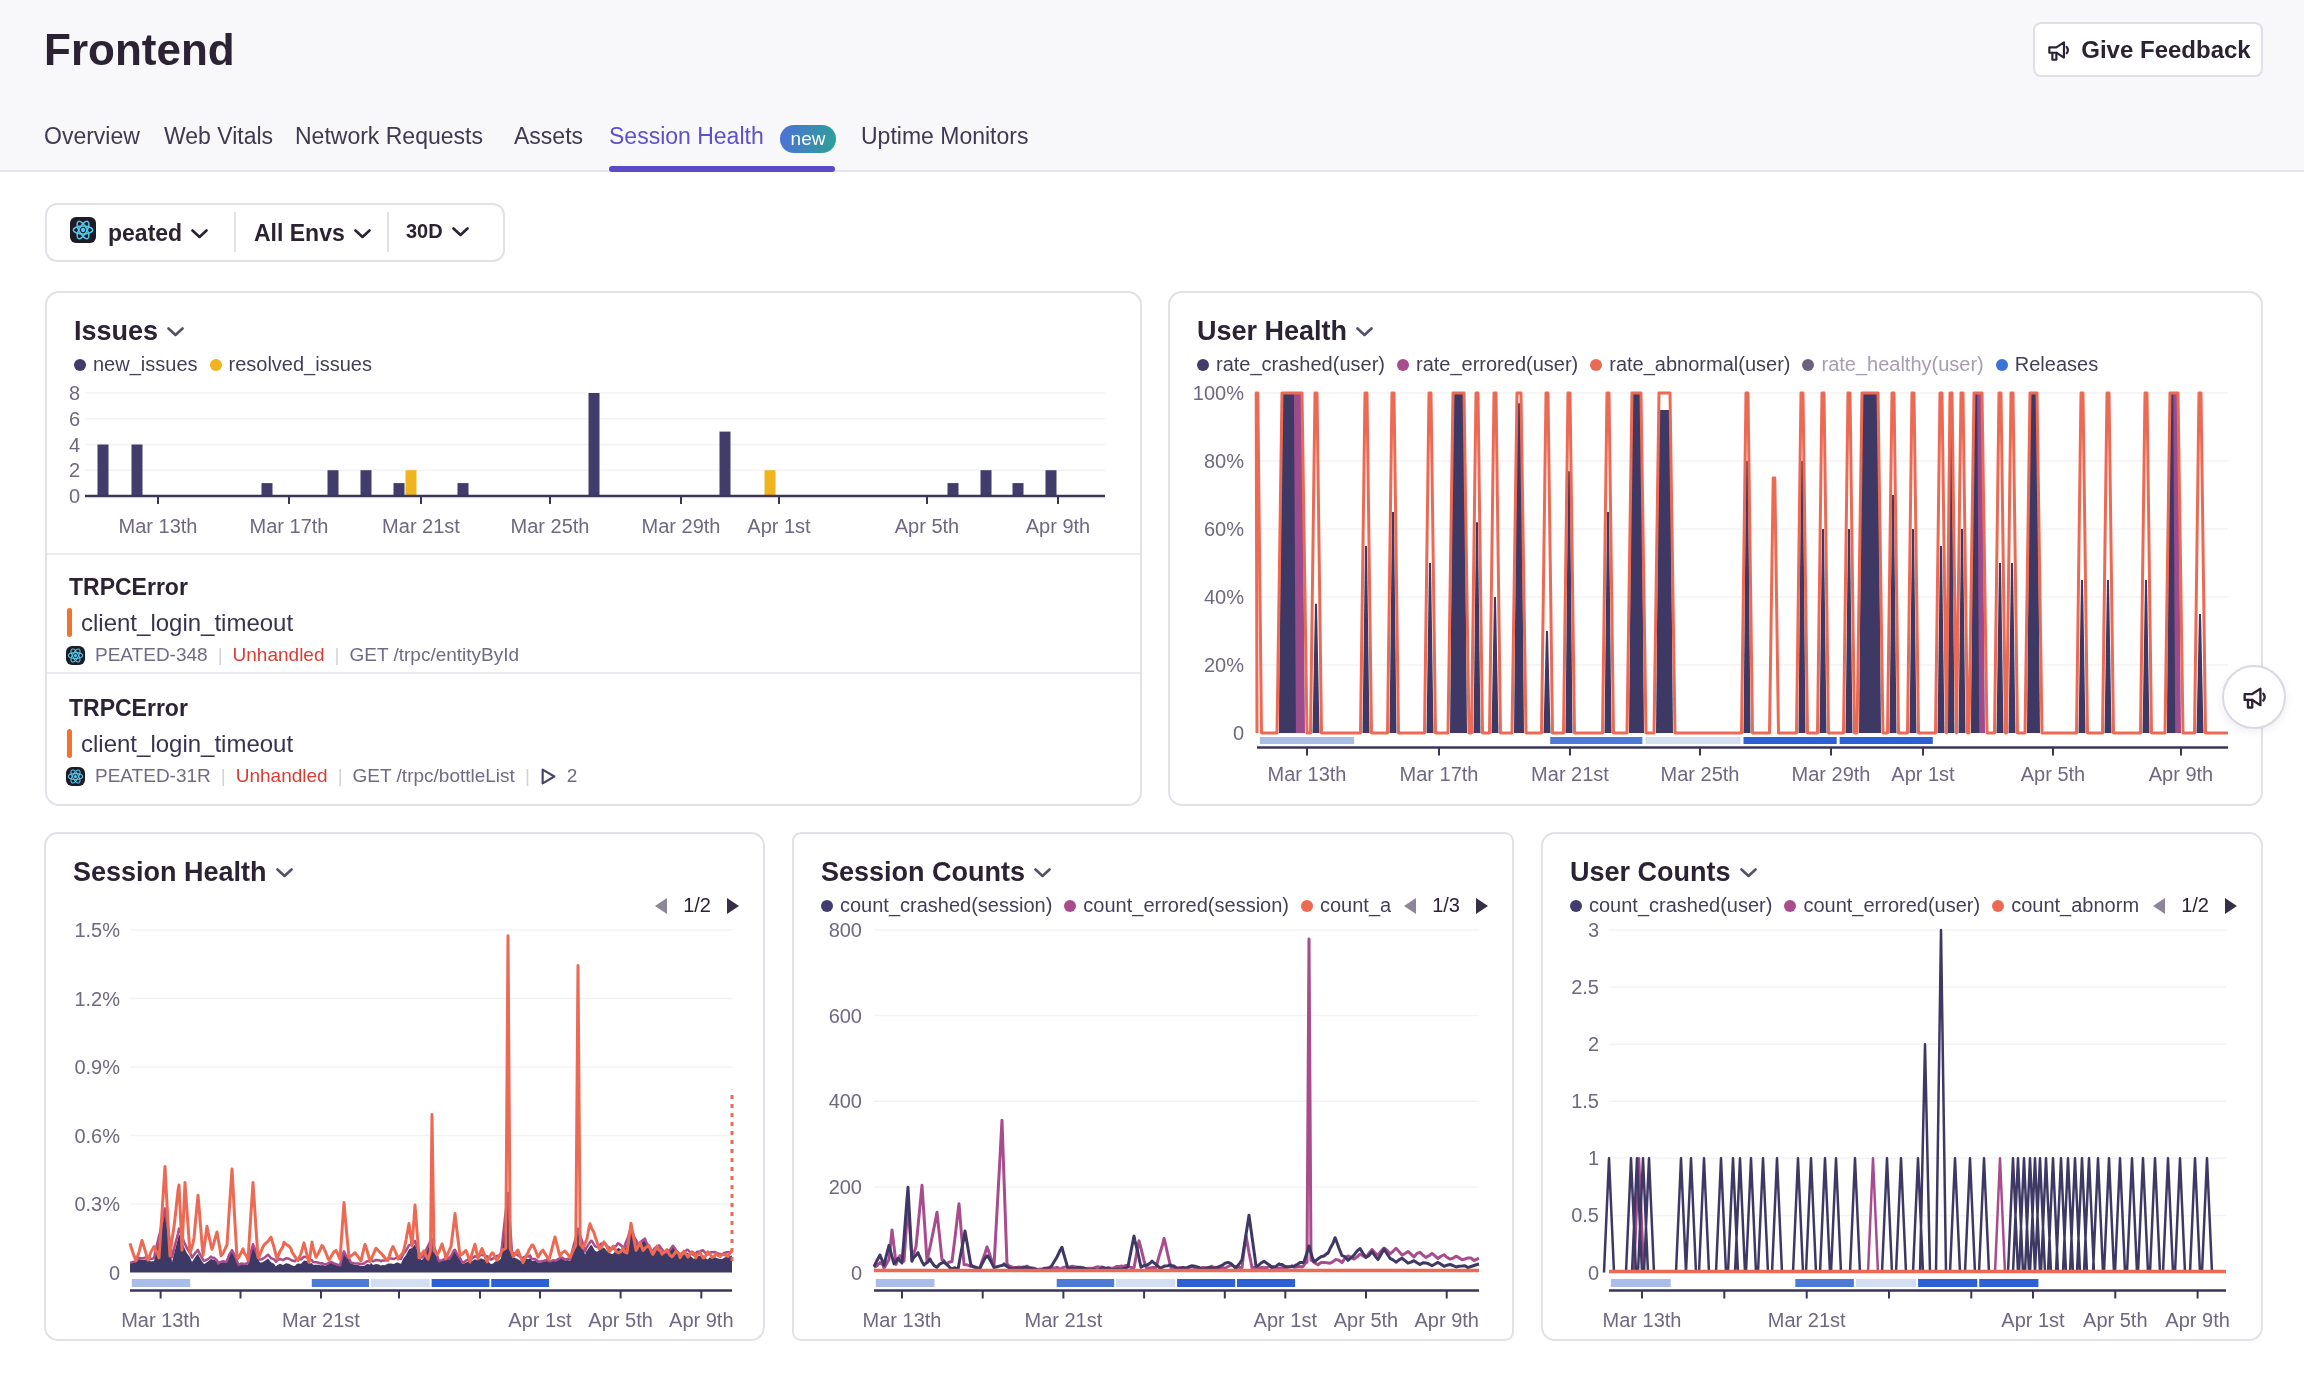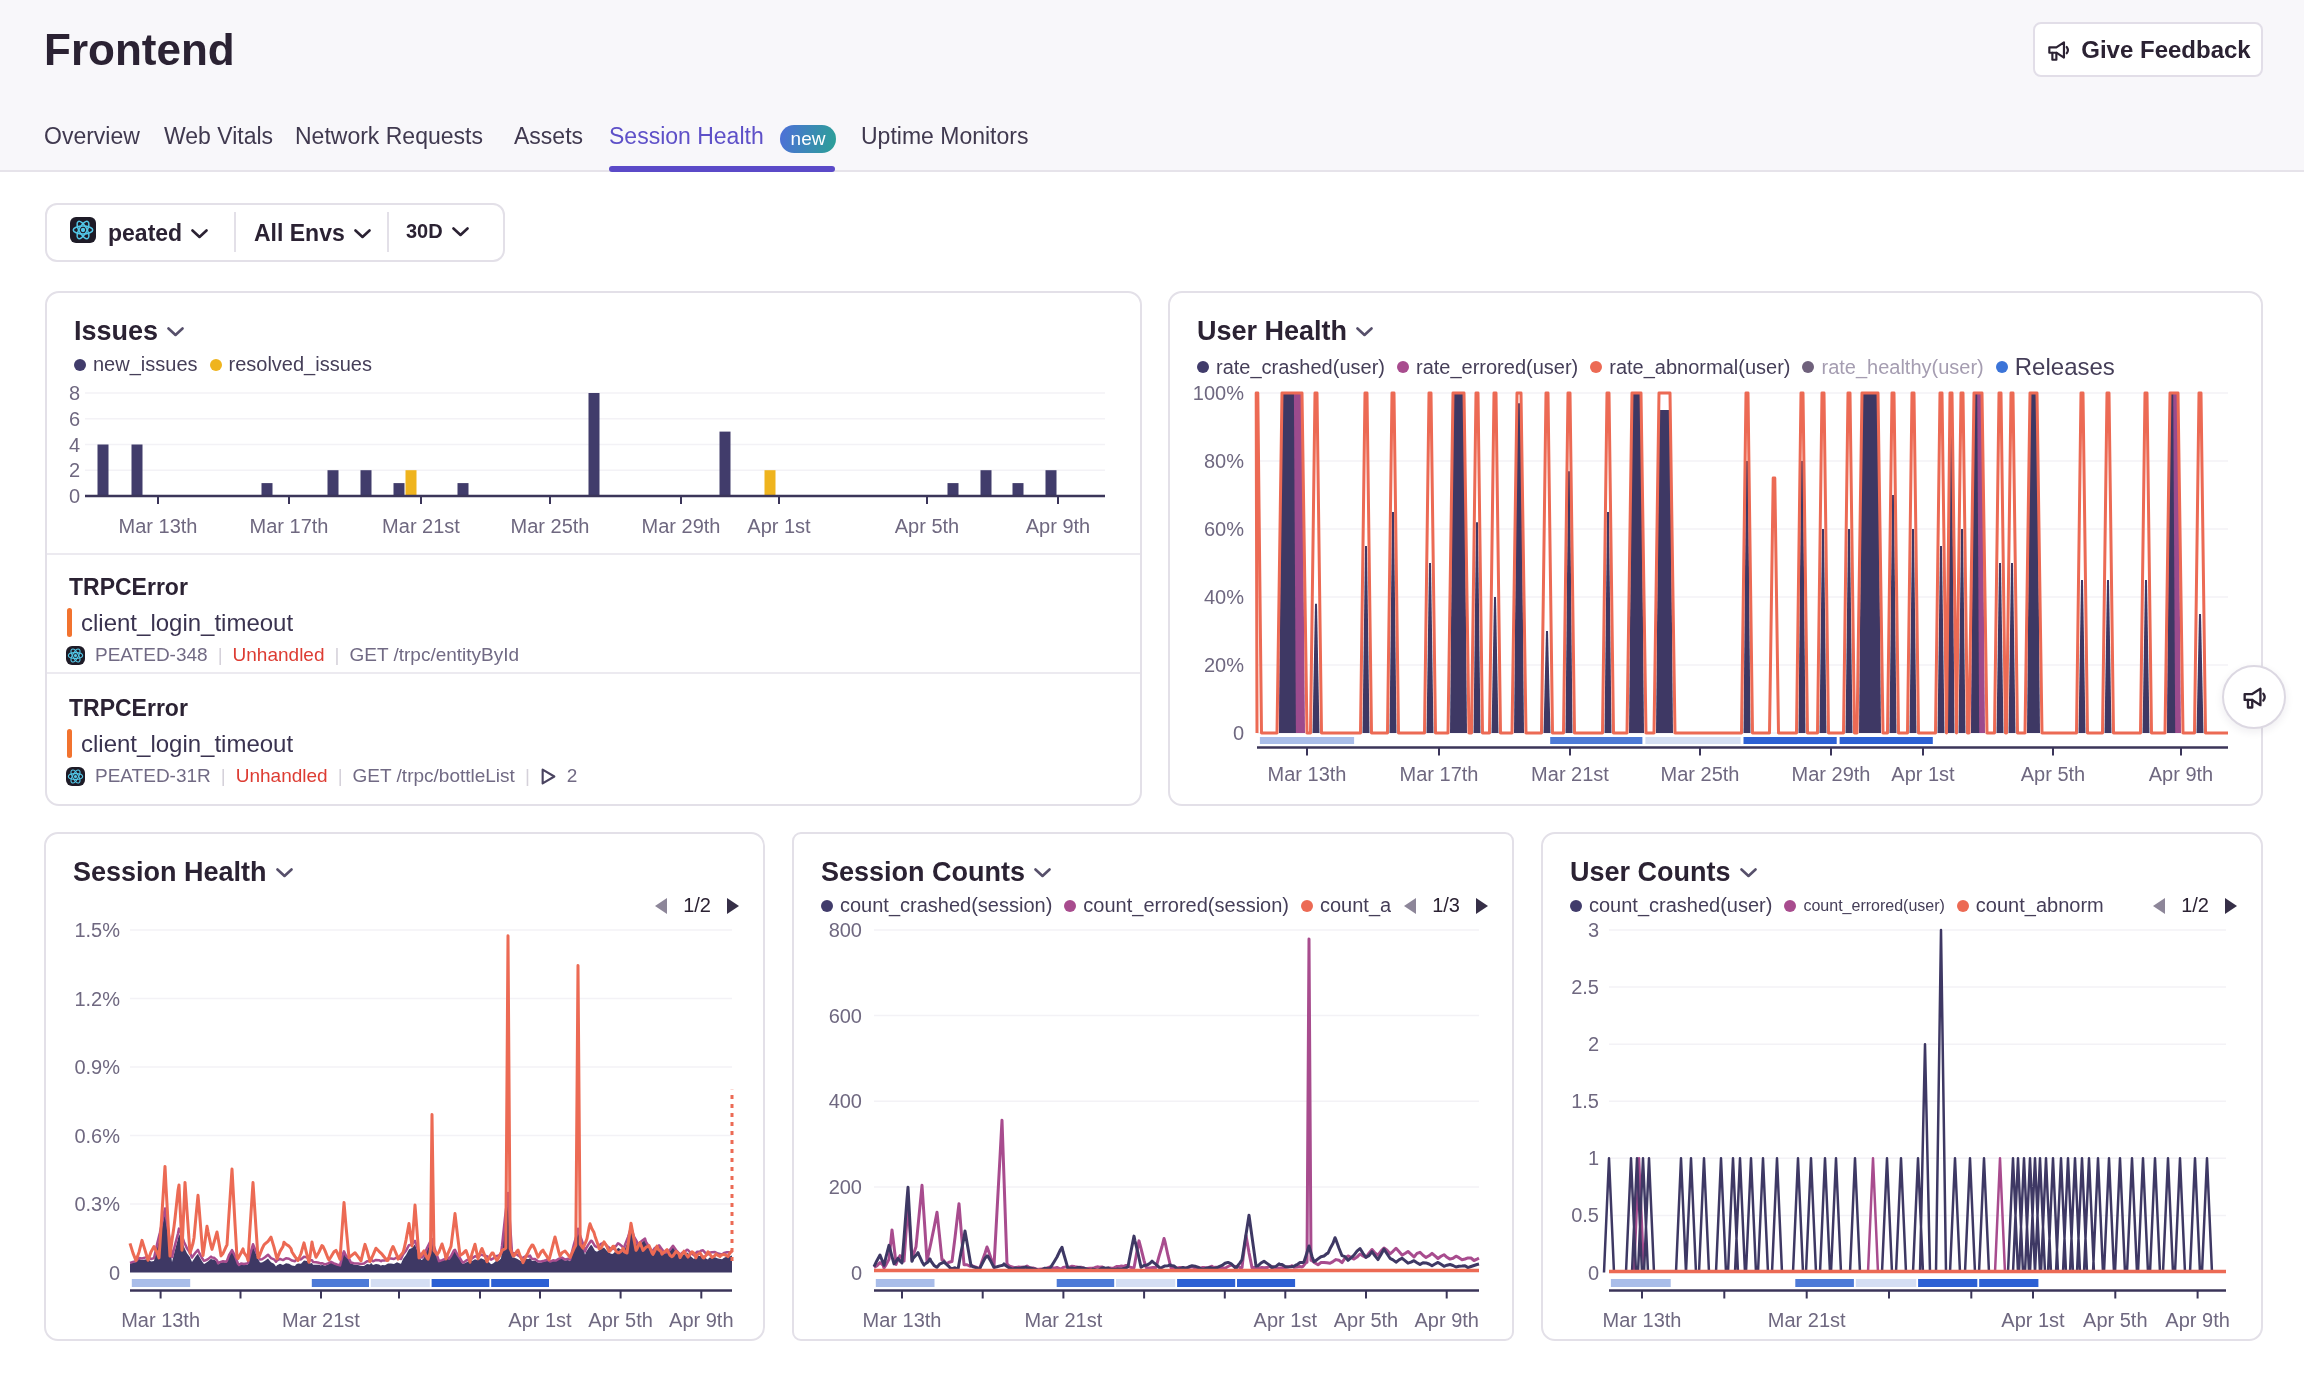--- a/index.html
+++ b/index.html
@@ -156,21 +156,21 @@
         <div style="display:flex;align-items:center;margin-right:12px;">
           <span style="width:12px;height:12px;border-radius:50%;background:#ec6a54;margin-right:7px;flex:none;"></span>
           <span style="font-size:20px;color:#453e58;white-space:nowrap;">rate_abnormal(user)</span>
         </div>
         <div style="display:flex;align-items:center;margin-right:12px;">
           <span style="width:12px;height:12px;border-radius:50%;background:#6f617c;margin-right:7px;flex:none;"></span>
           <span style="font-size:20px;color:#a59db1;white-space:nowrap;">rate_healthy(user)</span>
         </div>
         <div style="display:flex;align-items:center;margin-right:12px;">
           <span style="width:12px;height:12px;border-radius:50%;background:#3b74d8;margin-right:7px;flex:none;"></span>
-          <span style="font-size:24px;color:#453e58;white-space:nowrap;">Releases</span>
+          <span style="font-size:20px;color:#453e58;white-space:nowrap;">Releases</span>
         </div>
       </div>
       <div style="position:absolute;left:0;top:0;"><svg width="1095" height="515" viewBox="0 0 1095 515">
           <line x1="87" y1="440.0" x2="1058" y2="440.0" stroke="#f3f2f6" stroke-width="1.5"></line>
           <line x1="87" y1="372.0" x2="1058" y2="372.0" stroke="#f3f2f6" stroke-width="1.5"></line>
           <line x1="87" y1="304.0" x2="1058" y2="304.0" stroke="#f3f2f6" stroke-width="1.5"></line>
           <line x1="87" y1="236.0" x2="1058" y2="236.0" stroke="#f3f2f6" stroke-width="1.5"></line>
           <line x1="87" y1="168.0" x2="1058" y2="168.0" stroke="#f3f2f6" stroke-width="1.5"></line>
           <line x1="87" y1="100.0" x2="1058" y2="100.0" stroke="#f3f2f6" stroke-width="1.5"></line>
           <line x1="87" y1="100.0" x2="87" y2="440.0" stroke="#f3f2f6" stroke-width="1.5"></line>
@@ -356,21 +356,21 @@
       <div style="position:absolute;left:27px;top:23px;display:flex;align-items:center;font-size:27px;font-weight:700;color:#2b2233;">User Counts<svg width="17" height="10" viewBox="0 0 17 10" style="margin-left:9px">
           <polyline points="1.5,1.5 8.5,8 15.5,1.5" fill="none" stroke="#57506b" stroke-width="2.6" stroke-linecap="round" stroke-linejoin="round"></polyline>
         </svg></div>
       <div style="position:absolute;left:27px;top:60px;right:95px;display:flex;align-items:center;overflow:hidden;">
         <div style="display:flex;align-items:center;margin-right:12px;">
           <span style="width:12px;height:12px;border-radius:50%;background:#413c6b;margin-right:7px;flex:none;"></span>
           <span style="font-size:20px;color:#453e58;white-space:nowrap;">count_crashed(user)</span>
         </div>
         <div style="display:flex;align-items:center;margin-right:12px;">
           <span style="width:12px;height:12px;border-radius:50%;background:#a84c8e;margin-right:7px;flex:none;"></span>
-          <span style="font-size:16px;color:#453e58;white-space:nowrap;">count_errored(user)</span>
+          <span style="font-size:20px;color:#453e58;white-space:nowrap;">count_errored(user)</span>
         </div>
         <div style="display:flex;align-items:center;margin-right:12px;">
           <span style="width:12px;height:12px;border-radius:50%;background:#ec6a54;margin-right:7px;flex:none;"></span>
           <span style="font-size:20px;color:#453e58;max-width:128px;overflow:hidden;white-space:nowrap;">count_abnorm</span>
         </div>
       </div>
       <div style="position:absolute;right:23px;top:60px;display:flex;align-items:center;">
         <svg width="15" height="18" viewBox="0 0 15 18" style="margin-right:14px">
           <polygon points="13,1 13,17 1,9" fill="#8d8699"></polygon>
         </svg>

